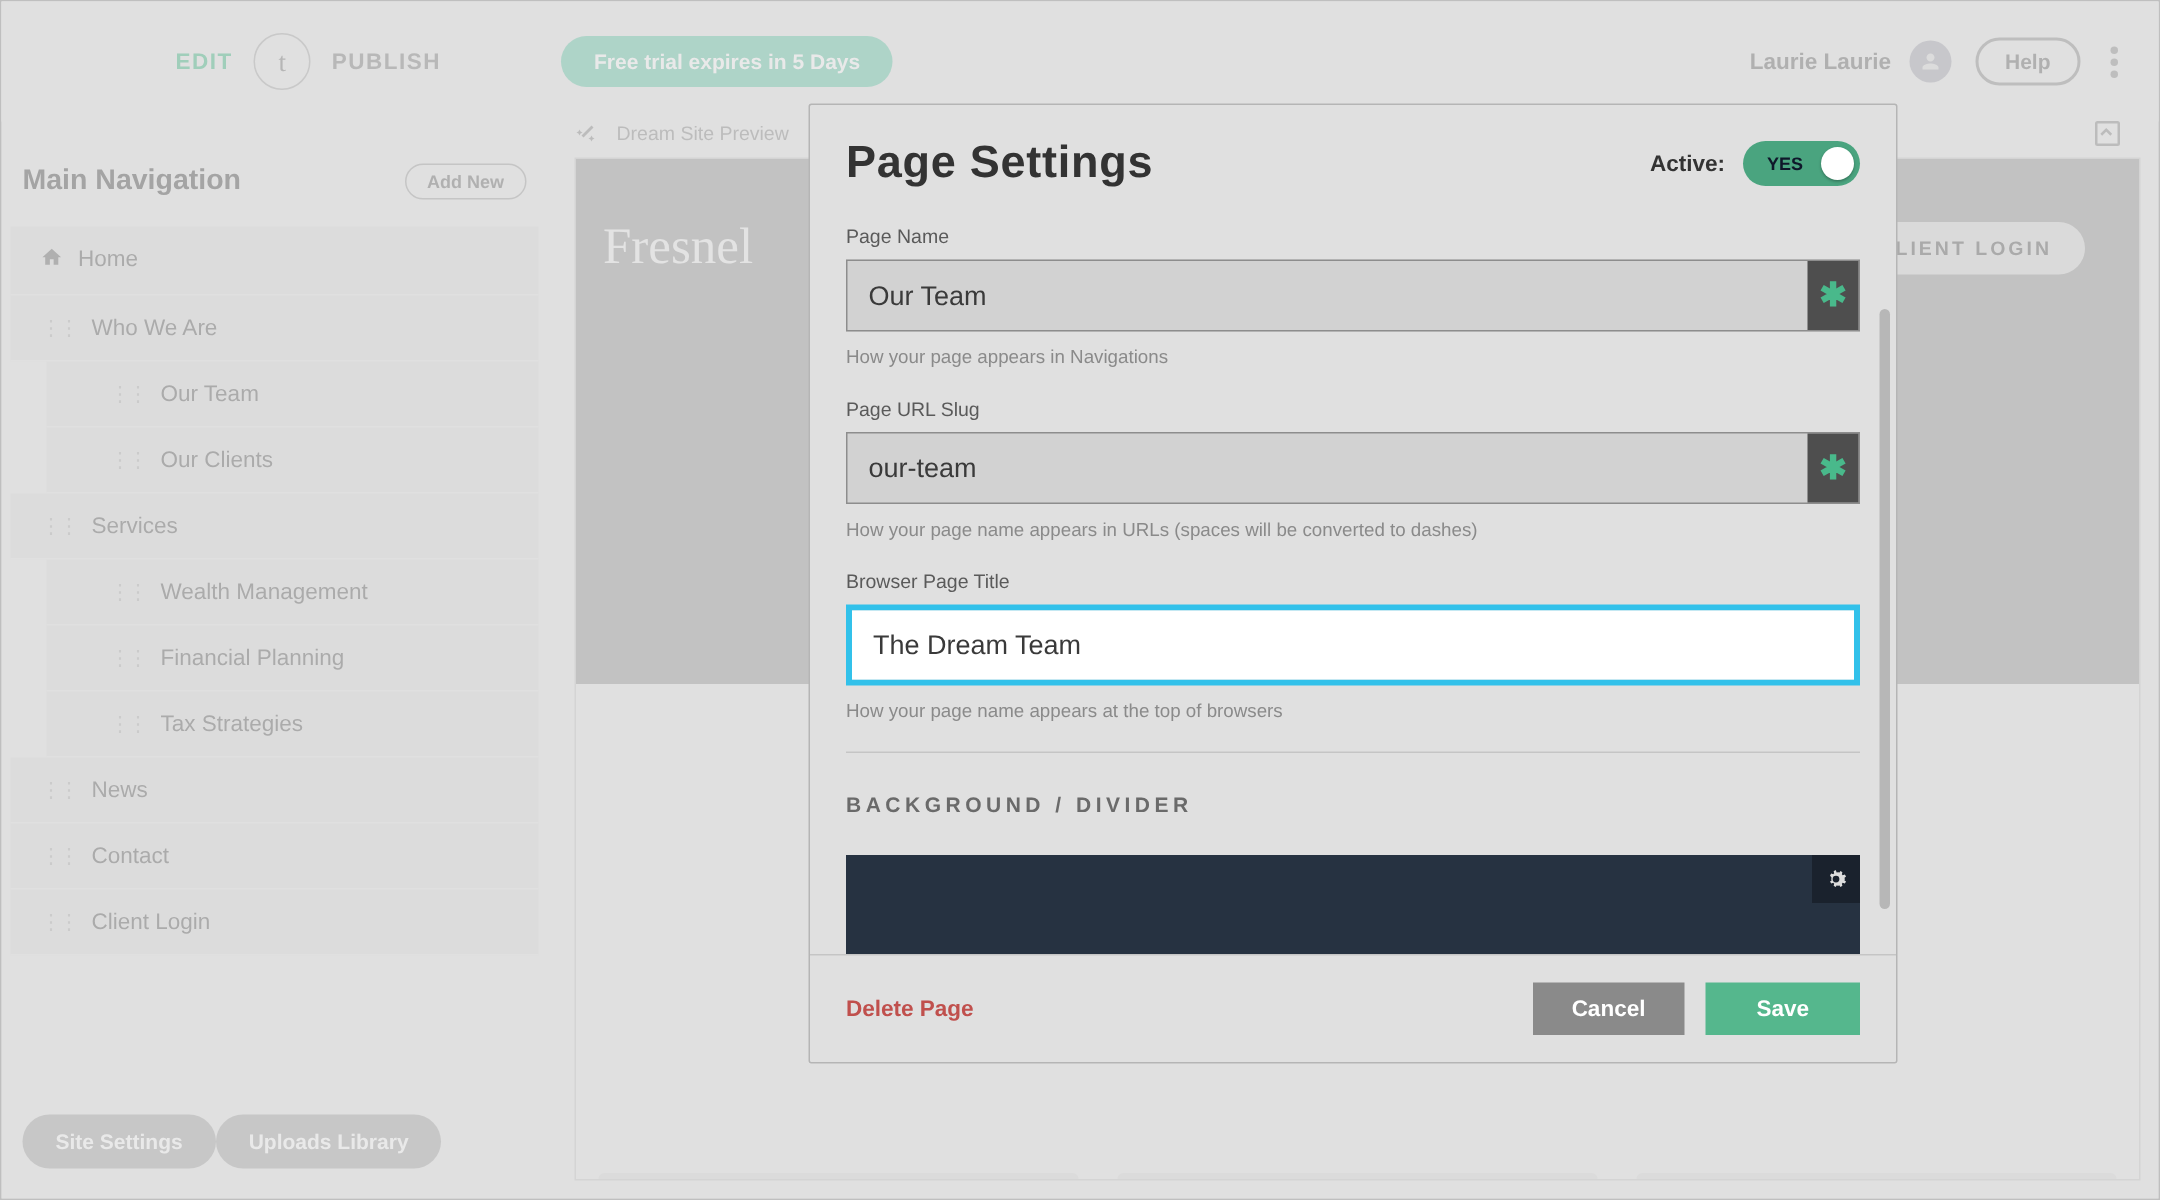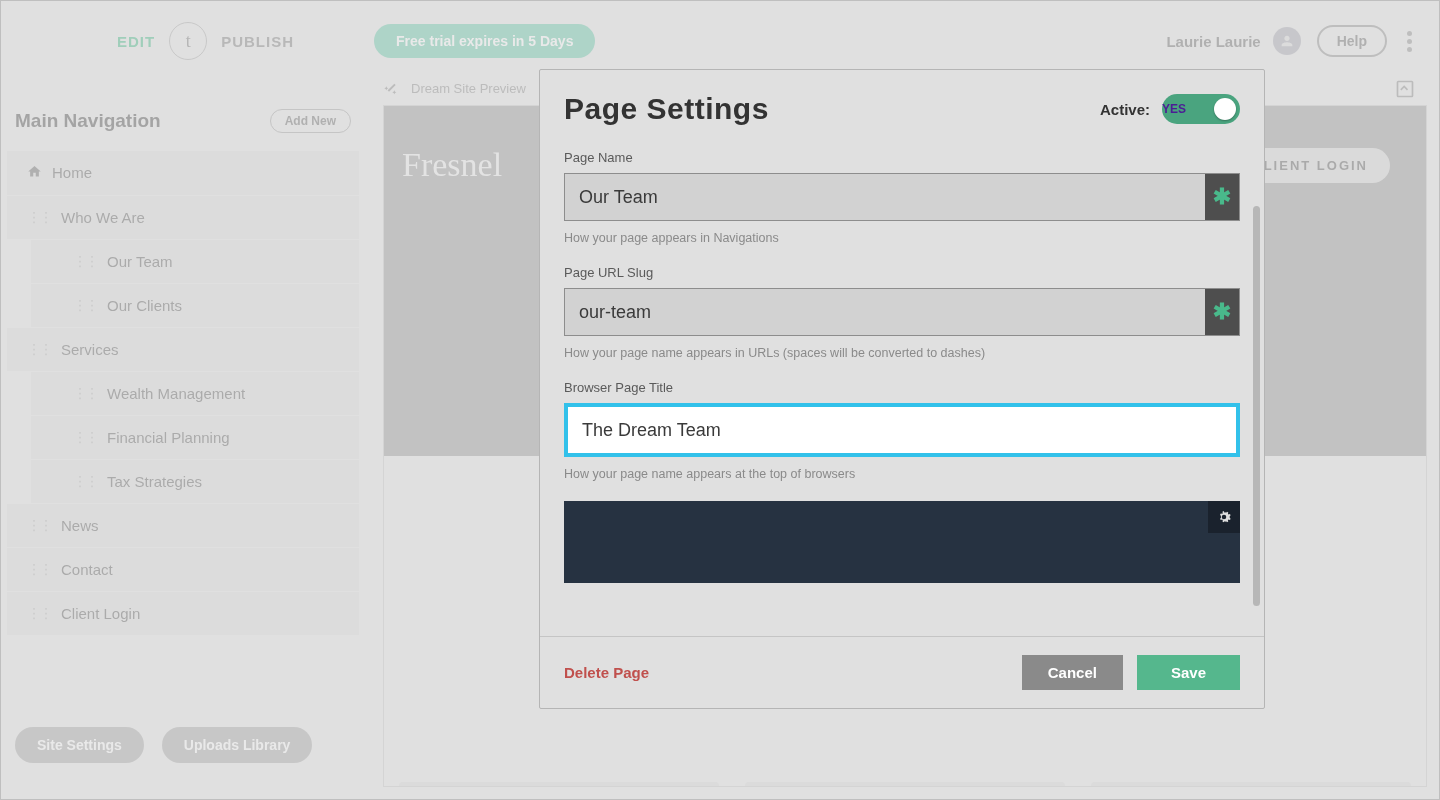--- a/index.html
+++ b/index.html
@@ -44,21 +44,21 @@
 .sidebar-header h2 { font-size: 19px; font-weight: 700; color:#4a4a4a; flex:1; }
 .sidebar-header .add-new-btn { border:1.5px solid #a0a0a0; color:#6b6b6b; font-weight:700; font-size:12px; padding: 4px 14px; border-radius: 14px; }
 
 .nav-list { list-style:none; }
 .nav-item { display:flex; align-items:flex-start; padding: 13px 12px 13px 20px; background: #dedede; border-bottom: 1px solid #e6e6e6; color:#5c5c5c; font-size:15px; }
 .nav-item.sub { padding-left: 42px; margin-left: 24px; background:#dedede; }
 .nav-item .drag-icon { color:#b0b0b0; font-size:14px; margin-right: 10px; letter-spacing:-2px; }
 .nav-item .home-icon { margin-right: 10px; }
 
 
-.sidebar-bottom { position:absolute; left: 14px; bottom: 36px; display:flex; gap: 18px; }
+.sidebar-bottom { position:absolute; left: 14px; bottom: 20px; display:flex; }
 .sidebar-bottom .pill-btn { background:#a6a6a6; color:#fff; font-weight:700; font-size:14px; padding: 10px 22px; border-radius: 20px; }
 
 
 .preview-area {
   position:absolute; left:372px; top:70px; right:6px; bottom:6px; background:#e6e6e6;
 }
 .preview-meta { display:flex; align-items:center; gap:12px; padding: 8px 10px; color:#8a8a8a; font-size:13px; }
 .preview-meta .fs-icon { position:absolute; right:18px; top:8px; }
 .preview-frame { position:absolute; left:10px; top:34px; right:6px; bottom:6px; background:#e6e6e6; border:1px solid #c9c9c9; overflow:hidden; }
 .hero { height: 350px; background:#989898; position:relative; }
@@ -77,21 +77,21 @@
 
 .modal {
   position:absolute; left:538px; top:68px; width:726px; height:640px;
   background:#e0e0e0; border:1px solid #b5b5b5; border-radius:2px;
   display:flex; flex-direction:column;
 }
 .modal-header { display:flex; align-items:center; padding: 22px 24px 10px 24px; }
 .modal-header h1 { font-family: "Arial Narrow", "Helvetica Condensed", sans-serif; font-stretch: condensed; font-weight:600; font-size:30px; color:#333; letter-spacing:0.5px; flex:1; }
 .modal-header .active-label { color:#333; font-weight:700; font-size:15px; margin-right:12px; }
 .toggle { width:78px; height:30px; background:#4aa47f; border-radius:16px; position:relative; display:flex; align-items:center; }
-.toggle .yes { color:#4c1d95; font-weight:700; font-size:12px; margin-left:0; }
+.toggle .yes { color:#0f172a; font-weight:700; font-size:12px; margin-left:16px; }
 .toggle .knob { width:22px; height:22px; background:#fff; border-radius:50%; position:absolute; right:4px; box-shadow:0 1px 2px rgba(0,0,0,0.3); }
 
 .modal-body { flex:1; padding: 14px 24px 0 24px; overflow:hidden; position:relative; }
 .form-group { margin-bottom: 4px; }
 .form-label { font-size:13px; color:#5a5a5a; margin-bottom:8px; }
 .form-input-wrap { display:flex; border:1.5px solid #8d8d8d; background:#d2d2d2; height:48px; }
 .form-input-wrap.focused { border:4px solid #32c1ea; background:#fff; height:54px; }
 .form-input { flex:1; border:none; background:transparent; padding: 0 14px; font-size:18px; color:#3a3a3a; outline:none; }
 .form-input-wrap.focused .form-input { background:#fff; }
 .asterisk-box { width:34px; background:#4e4e4e; display:flex; align-items:center; justify-content:center; color:#49b98b; font-size:22px; font-weight:700; }
@@ -264,20 +264,21 @@
       </div>
 
       <div class="form-group">
         <div class="form-label">Browser Page Title</div>
         <div class="form-input-wrap focused">
           <input class="form-input" value="The Dream Team" style="">
         </div>
         <div class="form-hint">How your page name appears at the top of browsers</div>
       </div>
 
+      <div class="section-divider-title">BACKGROUND / DIVIDER</div>
 
       <div class="bg-preview">
         <div class="gear">
           <svg viewBox="0 0 24 24">
               <path d="M19.4 13l.6-1-.6-1 1.5-1.2-1-1.7-1.9.5-.8-.8.5-1.9-1.7-1-1.2 1.5-1-.6-1 .6L11.6 4l-1.7 1 .5 1.9-.8.8-1.9-.5-1 1.7L8.2 11l-.6 1 .6 1-1.5 1.2 1 1.7 1.9-.5.8.8-.5 1.9 1.7 1 1.2-1.5 1 .6 1-.6 1.2 1.5 1.7-1-.5-1.9.8-.8 1.9.5 1-1.7L19.4 13zM12 15a3 3 0 110-6 3 3 0 010 6z"></path>
             </svg>
         </div>
       </div>
     </div>
 

